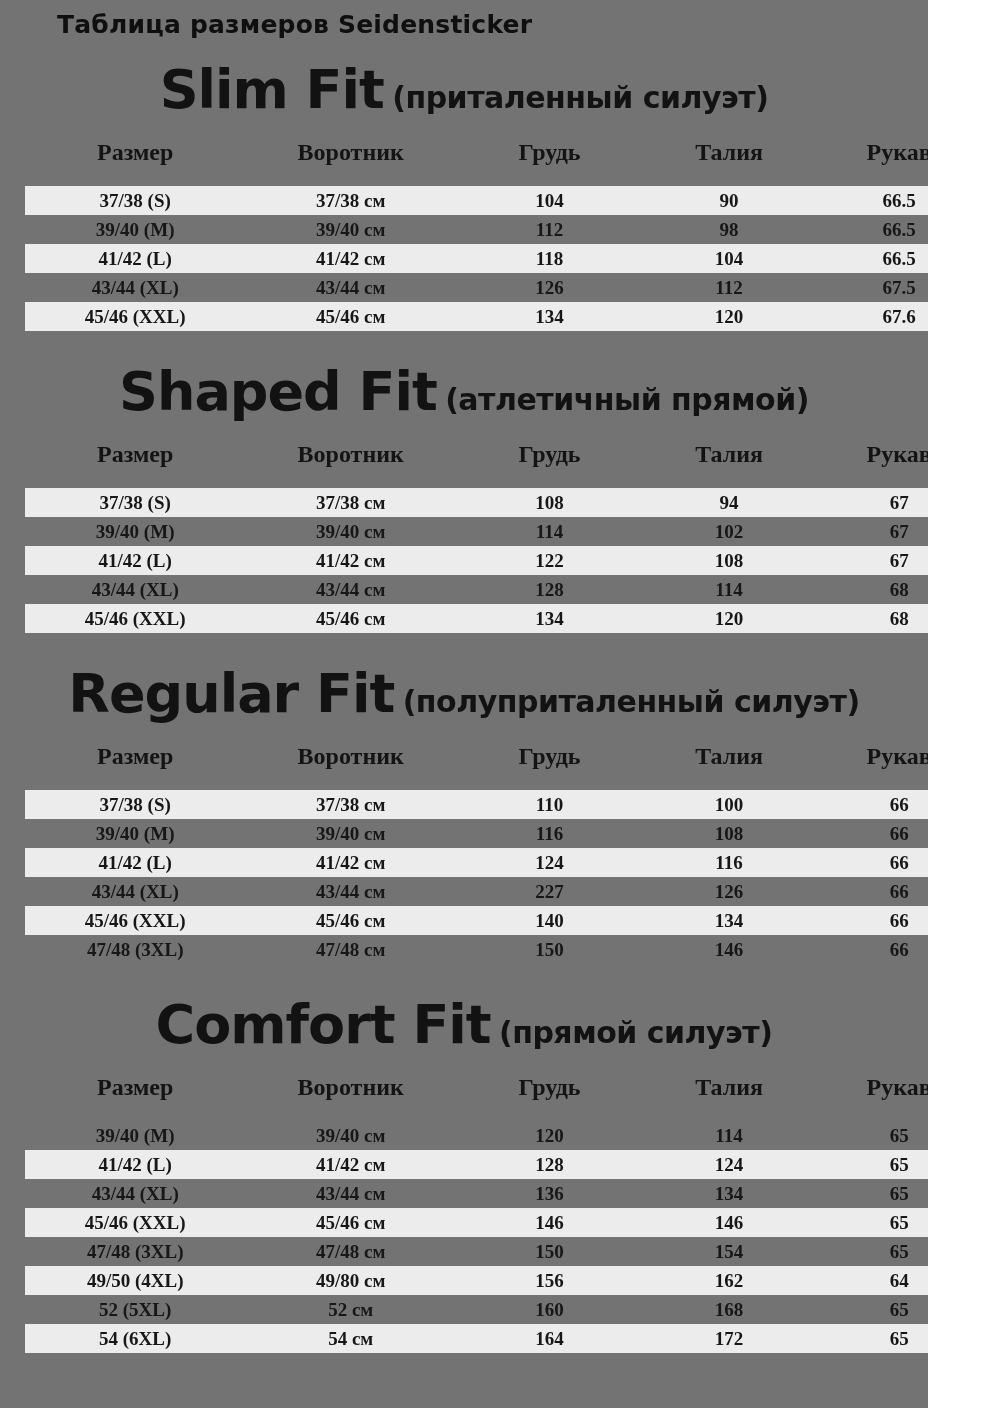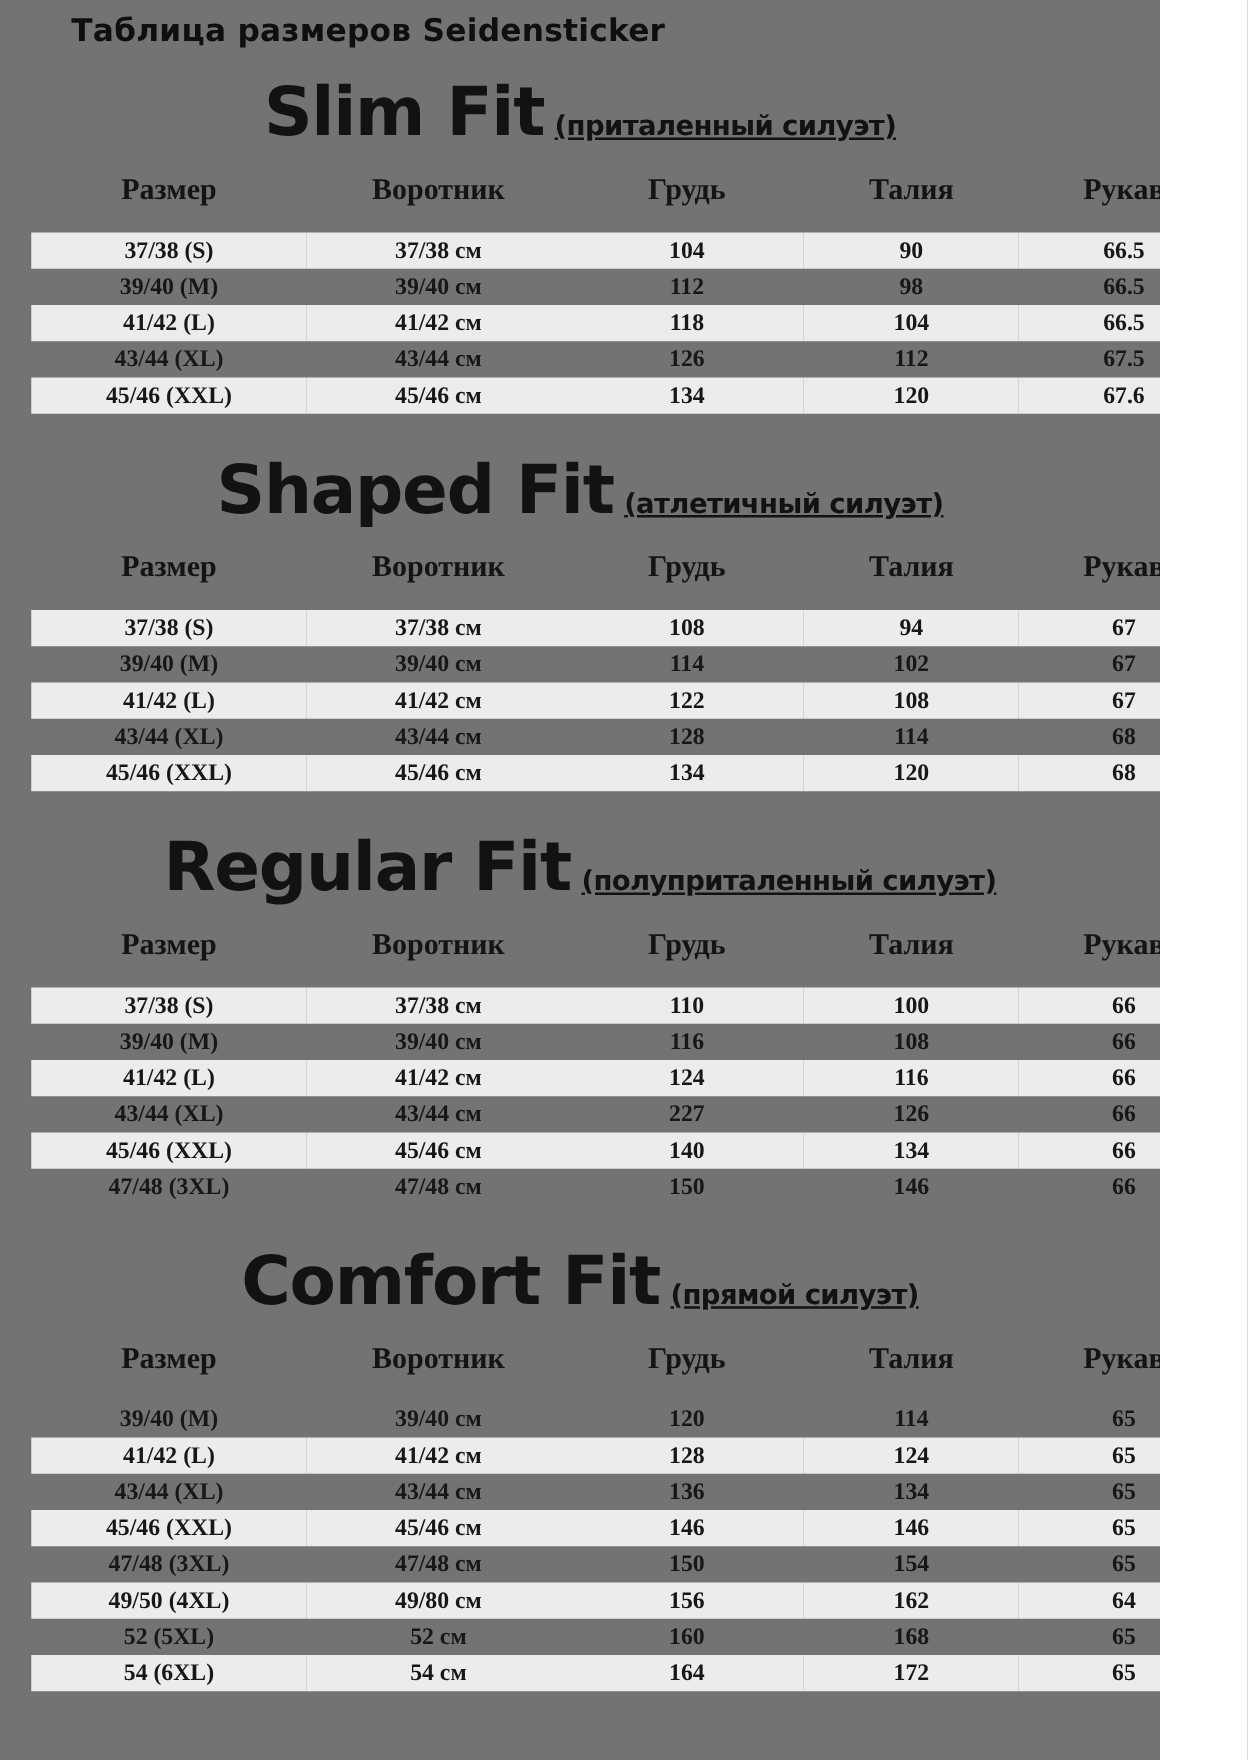--- a/index.html
+++ b/index.html
@@ -28,24 +28,23 @@
     color: #121212;
     line-height: 1.15;
   }
   .fit-name {
     font-size: 54px;
     font-weight: 700;
     letter-spacing: -1px;
     text-align: right;
   }
   .fit-subtitle {
-    font-size: 22px;
+    font-size: 30px;
     font-weight: 700;
     letter-spacing: -0.5px;
-    text-decoration: underline;
   }
   table.size-table {
     width: 958px;
     margin-left: 25px;
     border-collapse: collapse;
     table-layout: fixed;
   }
   col.c1 { width: 23%; }
   col.c2 { width: 22%; }
   col.c3 { width: 19.5%; }
@@ -136,21 +135,21 @@
               <td>120</td>
               <td>67.6</td>
             </tr>
           </tbody>
     </table>
   </section>
 
   <section class="fit-section">
     <h2 class="fit-heading">
       <span class="fit-name">Shaped Fit</span>
-      <span class="fit-subtitle">(атлетичный силуэт)</span>
+      <span class="fit-subtitle">(атлетичный прямой)</span>
     </h2>
     <table class="size-table">
       <colgroup>
         <col class="c1">
             <col class="c2">
             <col class="c3">
             <col class="c4">
             <col class="c5">
       </colgroup>
       <thead>

